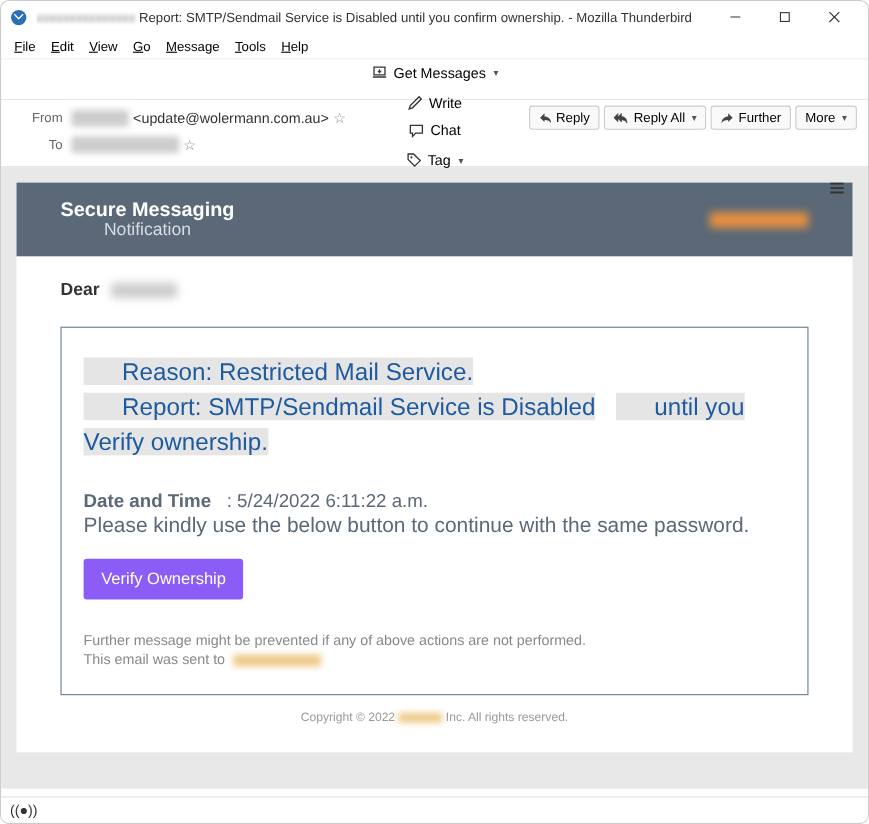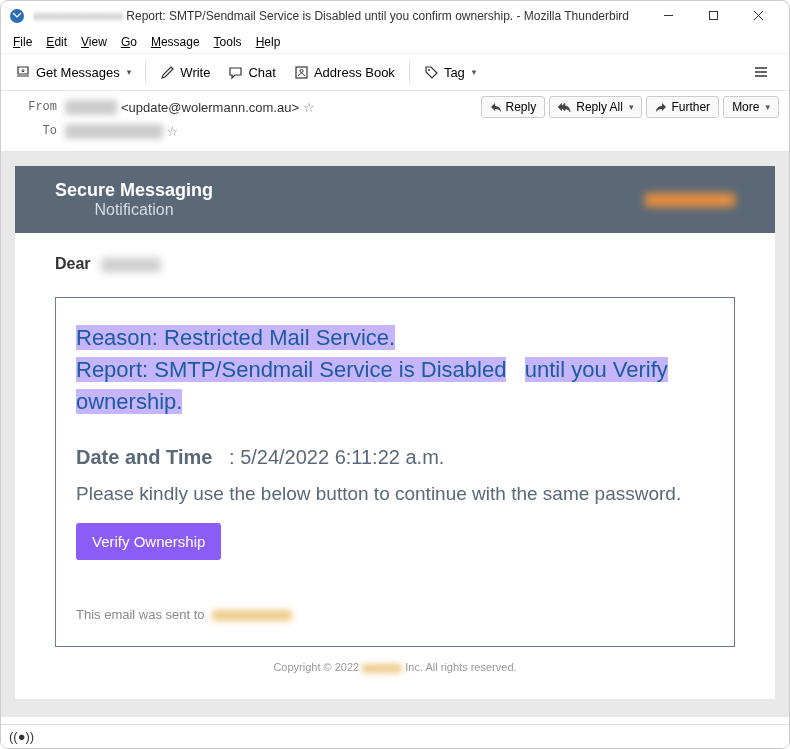--- a/index.html
+++ b/index.html
@@ -13,31 +13,31 @@
 .win-controls { display: flex; gap: 0; }
 .win-btn { width: 45px; height: 28px; display: flex; align-items: center; justify-content: center; font-size: 13px; color: #333; }
 .win-btn svg { stroke: #333; }
 
 
 .menubar { height: 22px; display: flex; align-items: center; padding: 0 6px; gap: 2px; font-size: 12px; }
 .menubar span { padding: 2px 6px; }
 .menubar span u { text-decoration: underline; }
 
 
-.toolbar { height: 38px; display: flex; align-items: center; padding: 0 6px; border-top: 1px solid #f0f0f0; border-bottom: 1px solid #e8e8e8; gap: 2px; }
+.toolbar { height: 38px; display: flex; align-items: center; padding: 0 6px; border-top: 1px solid #f0f0f0; border-bottom: 1px solid #e8e8e8; gap: 2px; flex-direction: column; }
 .tool-btn { display: flex; align-items: center; gap: 5px; padding: 4px 8px; font-size: 13px; border-radius: 3px; }
 .tool-btn svg { flex-shrink: 0; }
 .tool-sep { width: 1px; height: 22px; background: #e0e0e0; margin: 0 4px; }
 .chevron-down { font-size: 9px; color: #555; margin-left: 2px; }
 .hamburger { margin-left: auto; margin-right: 6px; }
 
 
 .header-fields { padding: 4px 10px 8px 10px; border-bottom: 1px solid #e5e5e5; font-size: 13px; }
 .header-row { display: flex; align-items: center; min-height: 24px; }
-.header-label { width: 54px; text-align: right; color: #666; font-size: 12px; padding-right: 8px; font-family: Liberation Mono, monospace; }
+.header-label { width: 54px; text-align: right; color: #666; font-size: 12px; padding-right: 8px; }
 .header-value { flex: 1; display: flex; align-items: center; gap: 4px; }
 .header-value .blur { filter: blur(3px); background: #ccc; color: transparent; border-radius: 2px; display: inline-block; }
 .header-value .email { color: #333; }
 .header-value .subject-text { font-weight: 600; color: #222; }
 .star { color: #888; font-size: 13px; }
 .header-actions { display: flex; gap: 4px; align-items: center; }
 .hdr-btn { border: 1px solid #ccc; border-radius: 3px; padding: 3px 8px; font-size: 12px; display: flex; align-items: center; gap: 4px; background: #f9f9f9; }
 .timestamp { color: #555; font-size: 12px; white-space: nowrap; padding-left: 10px; }
 
 
@@ -47,22 +47,22 @@
 .msg-header-left .line1 { font-size: 18px; font-weight: 600; }
 .msg-header-left .line2 { font-size: 16px; color: #d8dde3; }
 .msg-header-right { filter: blur(4px); background: #e89040; color: transparent; width: 90px; height: 14px; border-radius: 2px; }
 
 .msg-body { padding: 22px 40px 20px 40px; }
 .dear-line { font-size: 16px; font-weight: 600; color: #333; margin-bottom: 24px; }
 .dear-line .blur { filter: blur(4px); background: #ccc; color: transparent; display: inline-block; width: 60px; height: 14px; vertical-align: middle; border-radius: 2px; margin-left: 6px; }
 
 .blue-box { border: 1px solid #6b7a8f; padding: 24px 20px 22px 20px; }
 .reason-block { font-size: 22px; color: #1e5a9e; line-height: 1.45; margin-bottom: 28px; }
-.reason-block .highlight { background: #c4b5fd; }
-.dt-row { font-size: 20px; color: #5a6877; margin-bottom: 14px; }
+.reason-block .highlight { background: #e5e5e5; padding-left: 35px; }
+.dt-row { font-size: 17px; color: #5a6877; margin-bottom: 2px; }
 .dt-row b { font-weight: 600; }
 .instr { font-size: 19px; color: #5a6877; margin-bottom: 18px; }
 .verify-btn { background: #8b5cf6; color: #fff; border: none; padding: 10px 16px; font-size: 15px; border-radius: 3px; cursor: pointer; }
 .footer-text { font-size: 13px; color: #888; margin-top: 28px; line-height: 1.4; }
 .footer-text .blur { filter: blur(3px); background: #eecb8a; color: transparent; display: inline-block; width: 80px; height: 11px; vertical-align: middle; border-radius: 2px; }
 
 .copyright { text-align: center; font-size: 11px; color: #999; padding: 14px 0 6px 0; }
 .copyright .blur { filter: blur(3px); background: #eecb8a; color: transparent; display: inline-block; width: 40px; height: 9px; vertical-align: middle; border-radius: 1px; }
 
 
@@ -125,28 +125,20 @@
     <svg width="15" height="15">
         <path d="M2 13l1-3 8-8 2 2-8 8-3 1z" stroke="#333" fill="none" stroke-width="1.2"></path>
       </svg>
     <span>Write</span>
   </div>
   <div class="tool-btn">
     <svg width="15" height="15">
         <path d="M2 3h11v7H7l-3 3v-3H2z" stroke="#333" fill="none" stroke-width="1.2"></path>
       </svg>
     <span>Chat</span>
-  </div>
-  <div class="tool-btn">
-    <svg width="15" height="15">
-        <rect x="2" y="2" width="11" height="11" stroke="#333" fill="none" stroke-width="1.2"></rect>
-        <circle cx="7.5" cy="6" r="1.5" stroke="#333" fill="none"></circle>
-        <path d="M4.5 11c0-1.5 1.5-2.5 3-2.5s3 1 3 2.5" stroke="#333" fill="none"></path>
-      </svg>
-    <span>Address Book</span>
   </div>
   <div class="tool-sep"></div>
   <div class="tool-btn">
     <svg width="15" height="15">
         <path d="M2 2h5l6 6-5 5-6-6z" stroke="#333" fill="none" stroke-width="1.2"></path>
         <circle cx="5" cy="5" r="1" fill="#333"></circle>
       </svg>
     <span>Tag</span>
     <span class="chevron-down">▾</span>
   </div>
@@ -220,21 +212,21 @@
         <div class="reason-block">
           <span class="highlight">Reason: Restricted Mail Service.</span><br>
           <span class="highlight">Report: SMTP/Sendmail Service is Disabled</span>&nbsp;&nbsp;&nbsp;<span class="highlight">until you Verify ownership.</span>
         </div>
         <div class="dt-row">
           <b>Date and Time</b>&nbsp;&nbsp;&nbsp;<span>: 5/24/2022 6:11:22 a.m.</span>
         </div>
         <div class="instr">Please kindly use the below button to continue with the same password.</div>
         <button class="verify-btn">Verify Ownership</button>
         <div class="footer-text">
-          <br>
+          <span>Further message might be prevented if any of above actions are not performed.</span><br>
           <span>This email was sent to</span>&nbsp;&nbsp;<span class="blur">x</span>
         </div>
       </div>
       <div class="copyright">
         <span>Copyright © 2022</span>
         <span class="blur">x</span>
         <span>Inc. All rights reserved.</span>
       </div>
     </div>
   </div>

